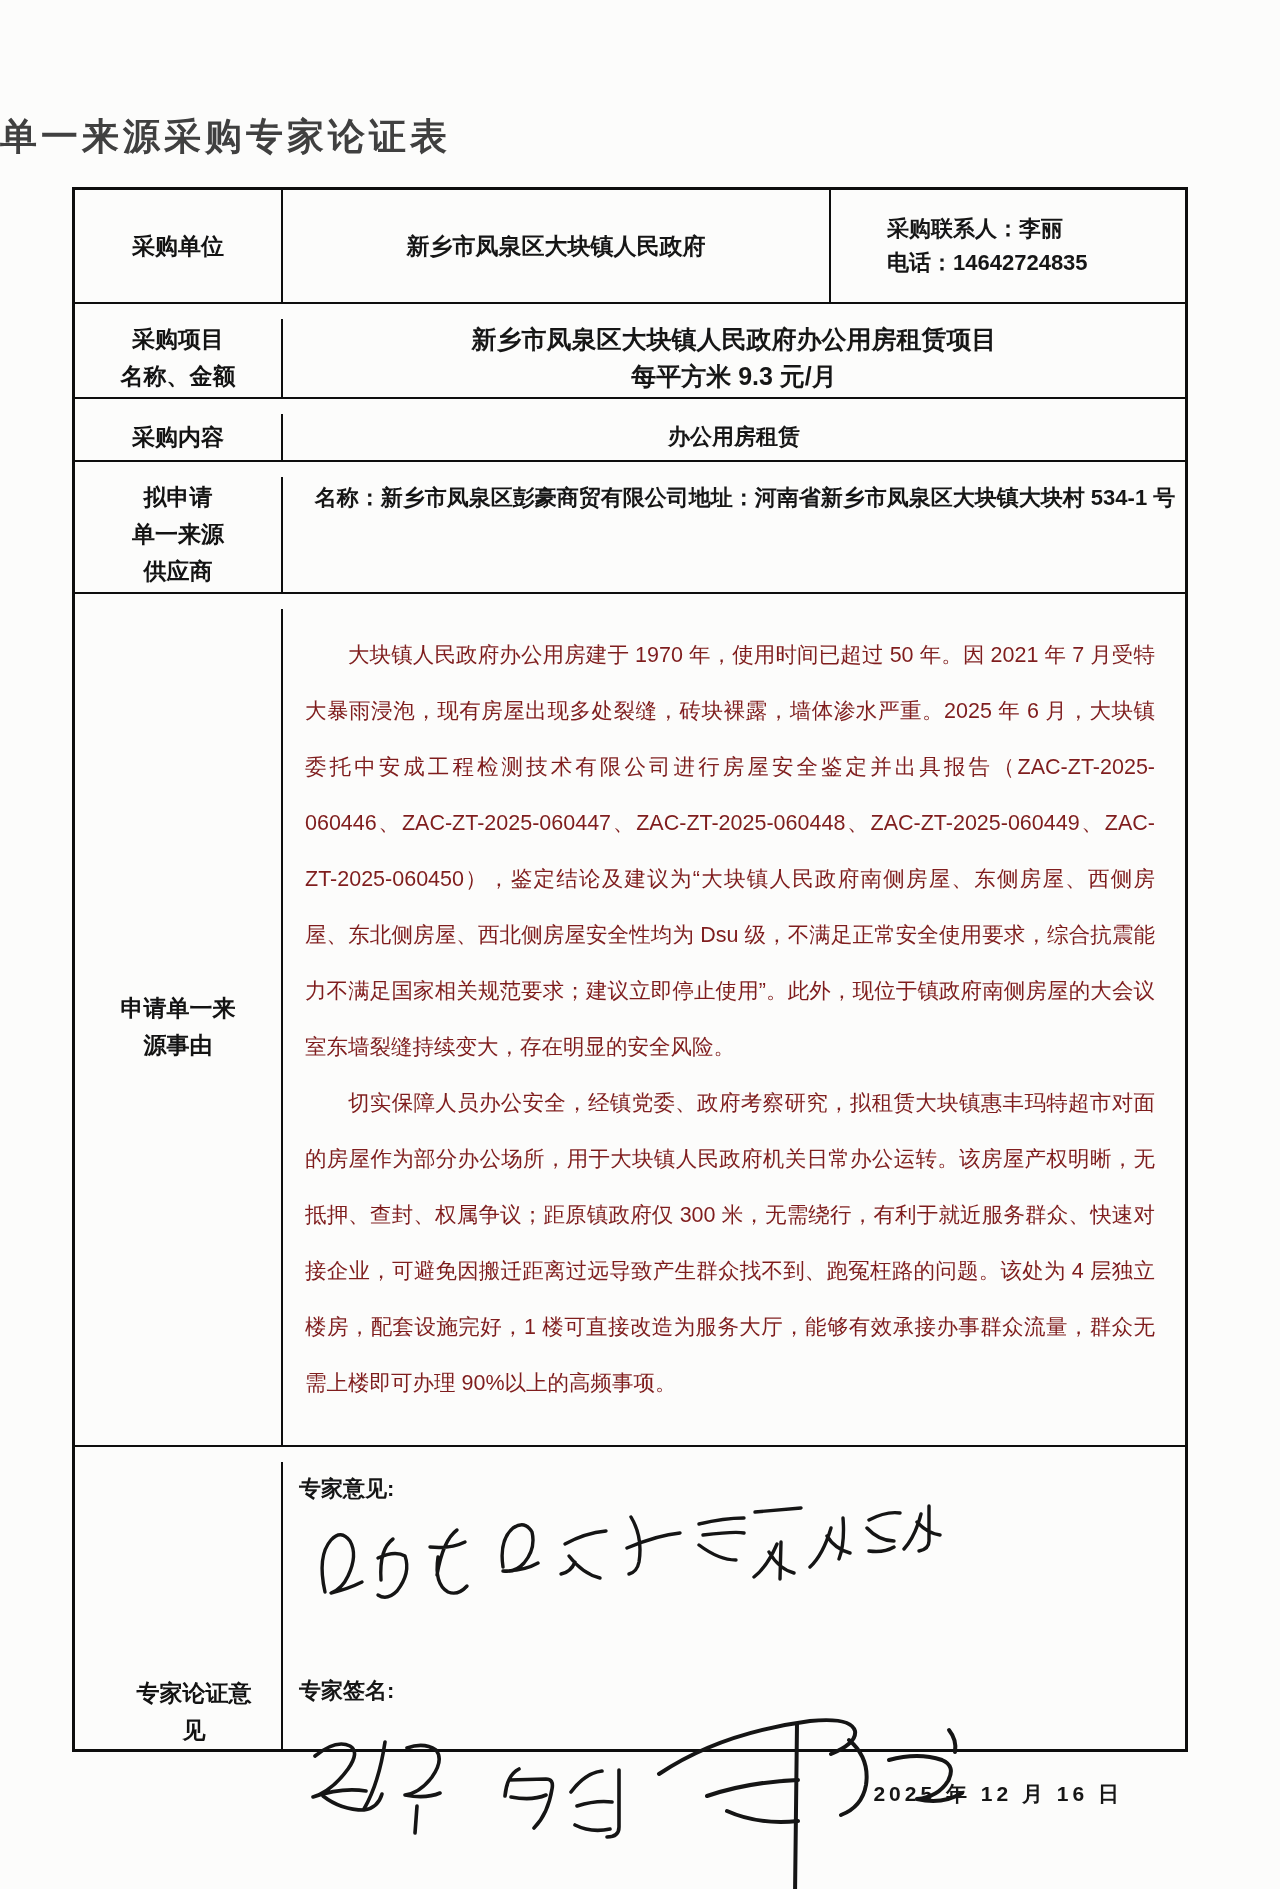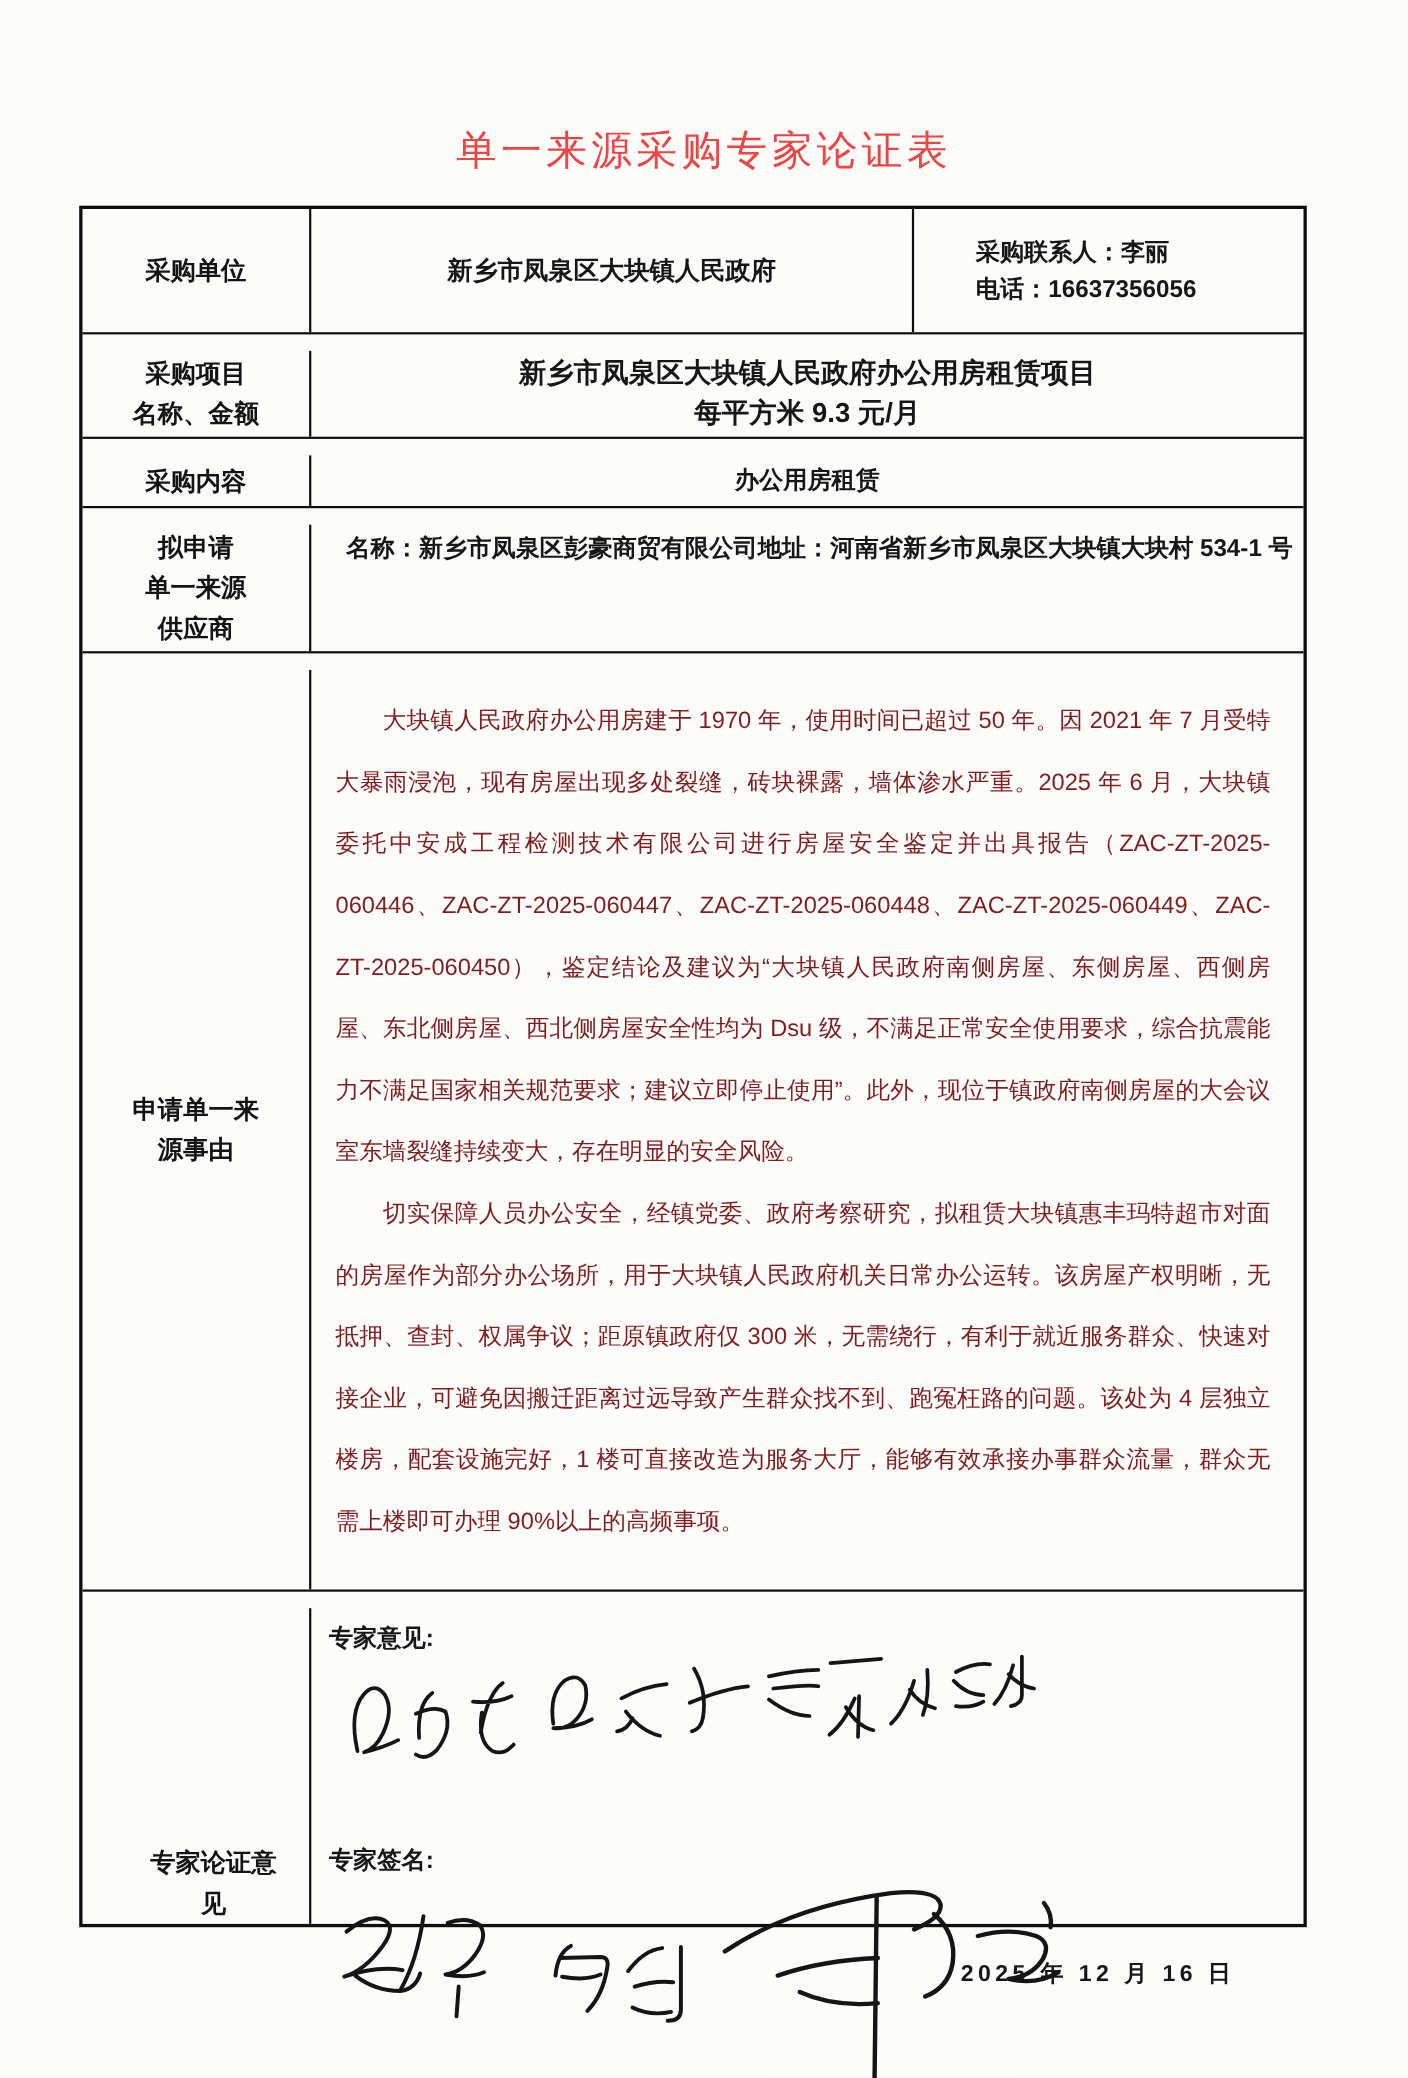--- a/index.html
+++ b/index.html
@@ -4,22 +4,22 @@
 <style>
   html,body { margin:0; padding:0; background:#e9e9e9; }
   .page {
     position:relative; width:1280px; height:1889px; margin:0 auto;
     background:#fcfcfb; color:#161616;
     font-family:"Liberation Sans","DejaVu Sans",sans-serif;
     overflow:hidden;
   }
   .doc-title {
     position:absolute; top:112px; left:0; width:100%;
-    margin:0; text-align:center;
-    font-size:37px; font-weight:400; letter-spacing:4px; color:#ef4444;
+    margin:0; text-align:left;
+    font-size:37px; font-weight:700; letter-spacing:4px; color:#404040;
   }
   .form-table {
     position:absolute; left:72px; top:187px; width:1116px; height:1565px;
     border:3px solid #0e0e0e; box-sizing:border-box;
     display:flex; flex-direction:column; background:transparent;gap:15px;
   }
   .row { display:flex; border-bottom:2px solid #0e0e0e; flex:0 0 auto; box-sizing:border-box; }
   .row.last { border-bottom:none; flex:1 1 auto; }
   .r1 { height:114px; } .r2 { height:80px; } .r3 { height:48px; } .r4 { height:117px; } .r5 { height:838px; }
   .cell { box-sizing:border-box; }
@@ -72,21 +72,21 @@
 
   <h1 class="doc-title">单一来源采购专家论证表</h1>
 
   <div class="form-table">
 
     <div class="row r1">
       <div class="cell label-cell">采购单位</div>
       <div class="cell value-center">新乡市凤泉区大块镇人民政府</div>
       <div class="cell contact-cell">
         <div>采购联系人：李丽</div>
-        <div>电话：16637356056</div>
+        <div>电话：14642724835</div>
       </div>
     </div>
 
     <div class="row r2">
       <div class="cell label-cell">采购项目
 名称、金额</div>
       <div class="cell stack-center">
         <div>新乡市凤泉区大块镇人民政府办公用房租赁项目</div>
         <div>每平方米 9.3 元/月</div>
       </div>

